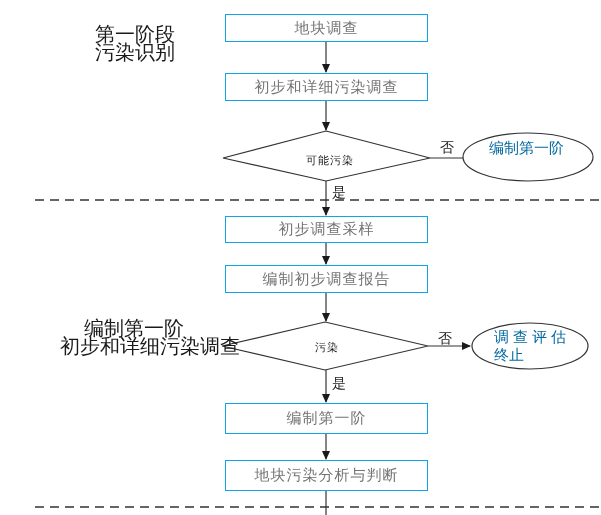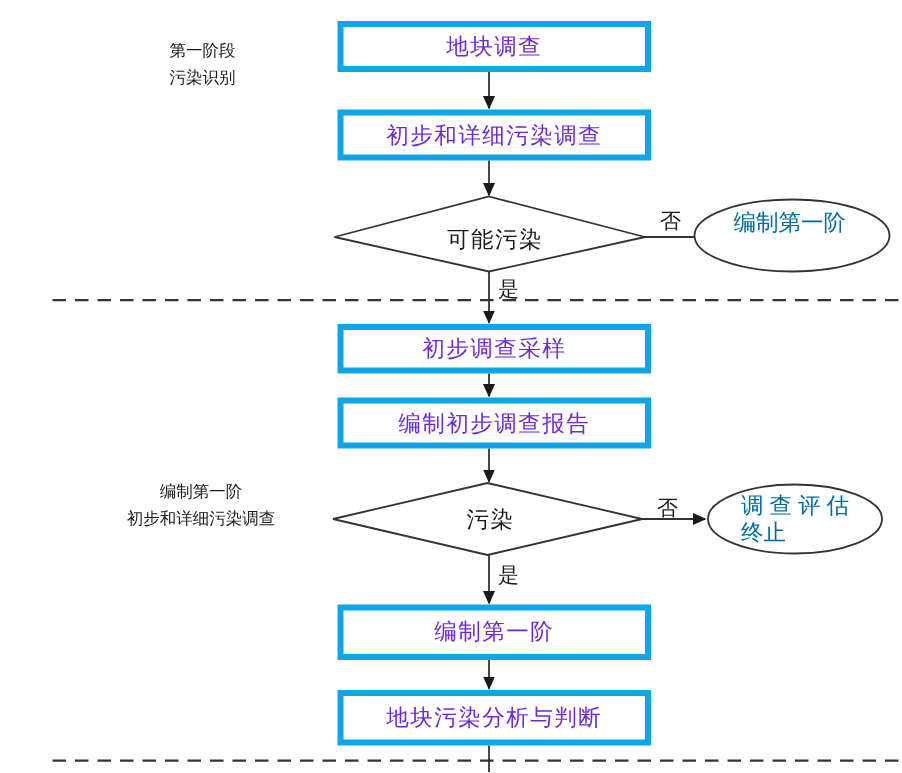--- a/index.html
+++ b/index.html
@@ -18,40 +18,40 @@
   }
   #shape-layer {
     position: absolute;
     left: 0; top: 0;
     width: 601px; height: 515px;
   }
   .box {
     position: absolute;
     left: 225px;
     width: 201px;
-    border: 4px solid #0ea5e9;
+    border: 1px solid #0ea5e9;
     background: #ffffff;
     display: flex;
     align-items: center;
     justify-content: center;
     font-size: 15px;
     letter-spacing: 1px;
-    color: #6d28d9;
+    color: #737373;
   }
   .phase-label {
     position: absolute;
     text-align: center;
-    font-size: 11px;
+    font-size: 20px;
     line-height: 18px;
     color: #1a1a1a;
     white-space: nowrap;
   }
   .decision-label {
     position: absolute;
-    font-size: 15px;
+    font-size: 11px;
     letter-spacing: 1px;
     color: #1a1a1a;
     transform: translate(-50%, -50%);
     white-space: nowrap;
   }
   .edge-label {
     position: absolute;
     font-size: 14px;
     color: #1a1a1a;
     white-space: nowrap;

